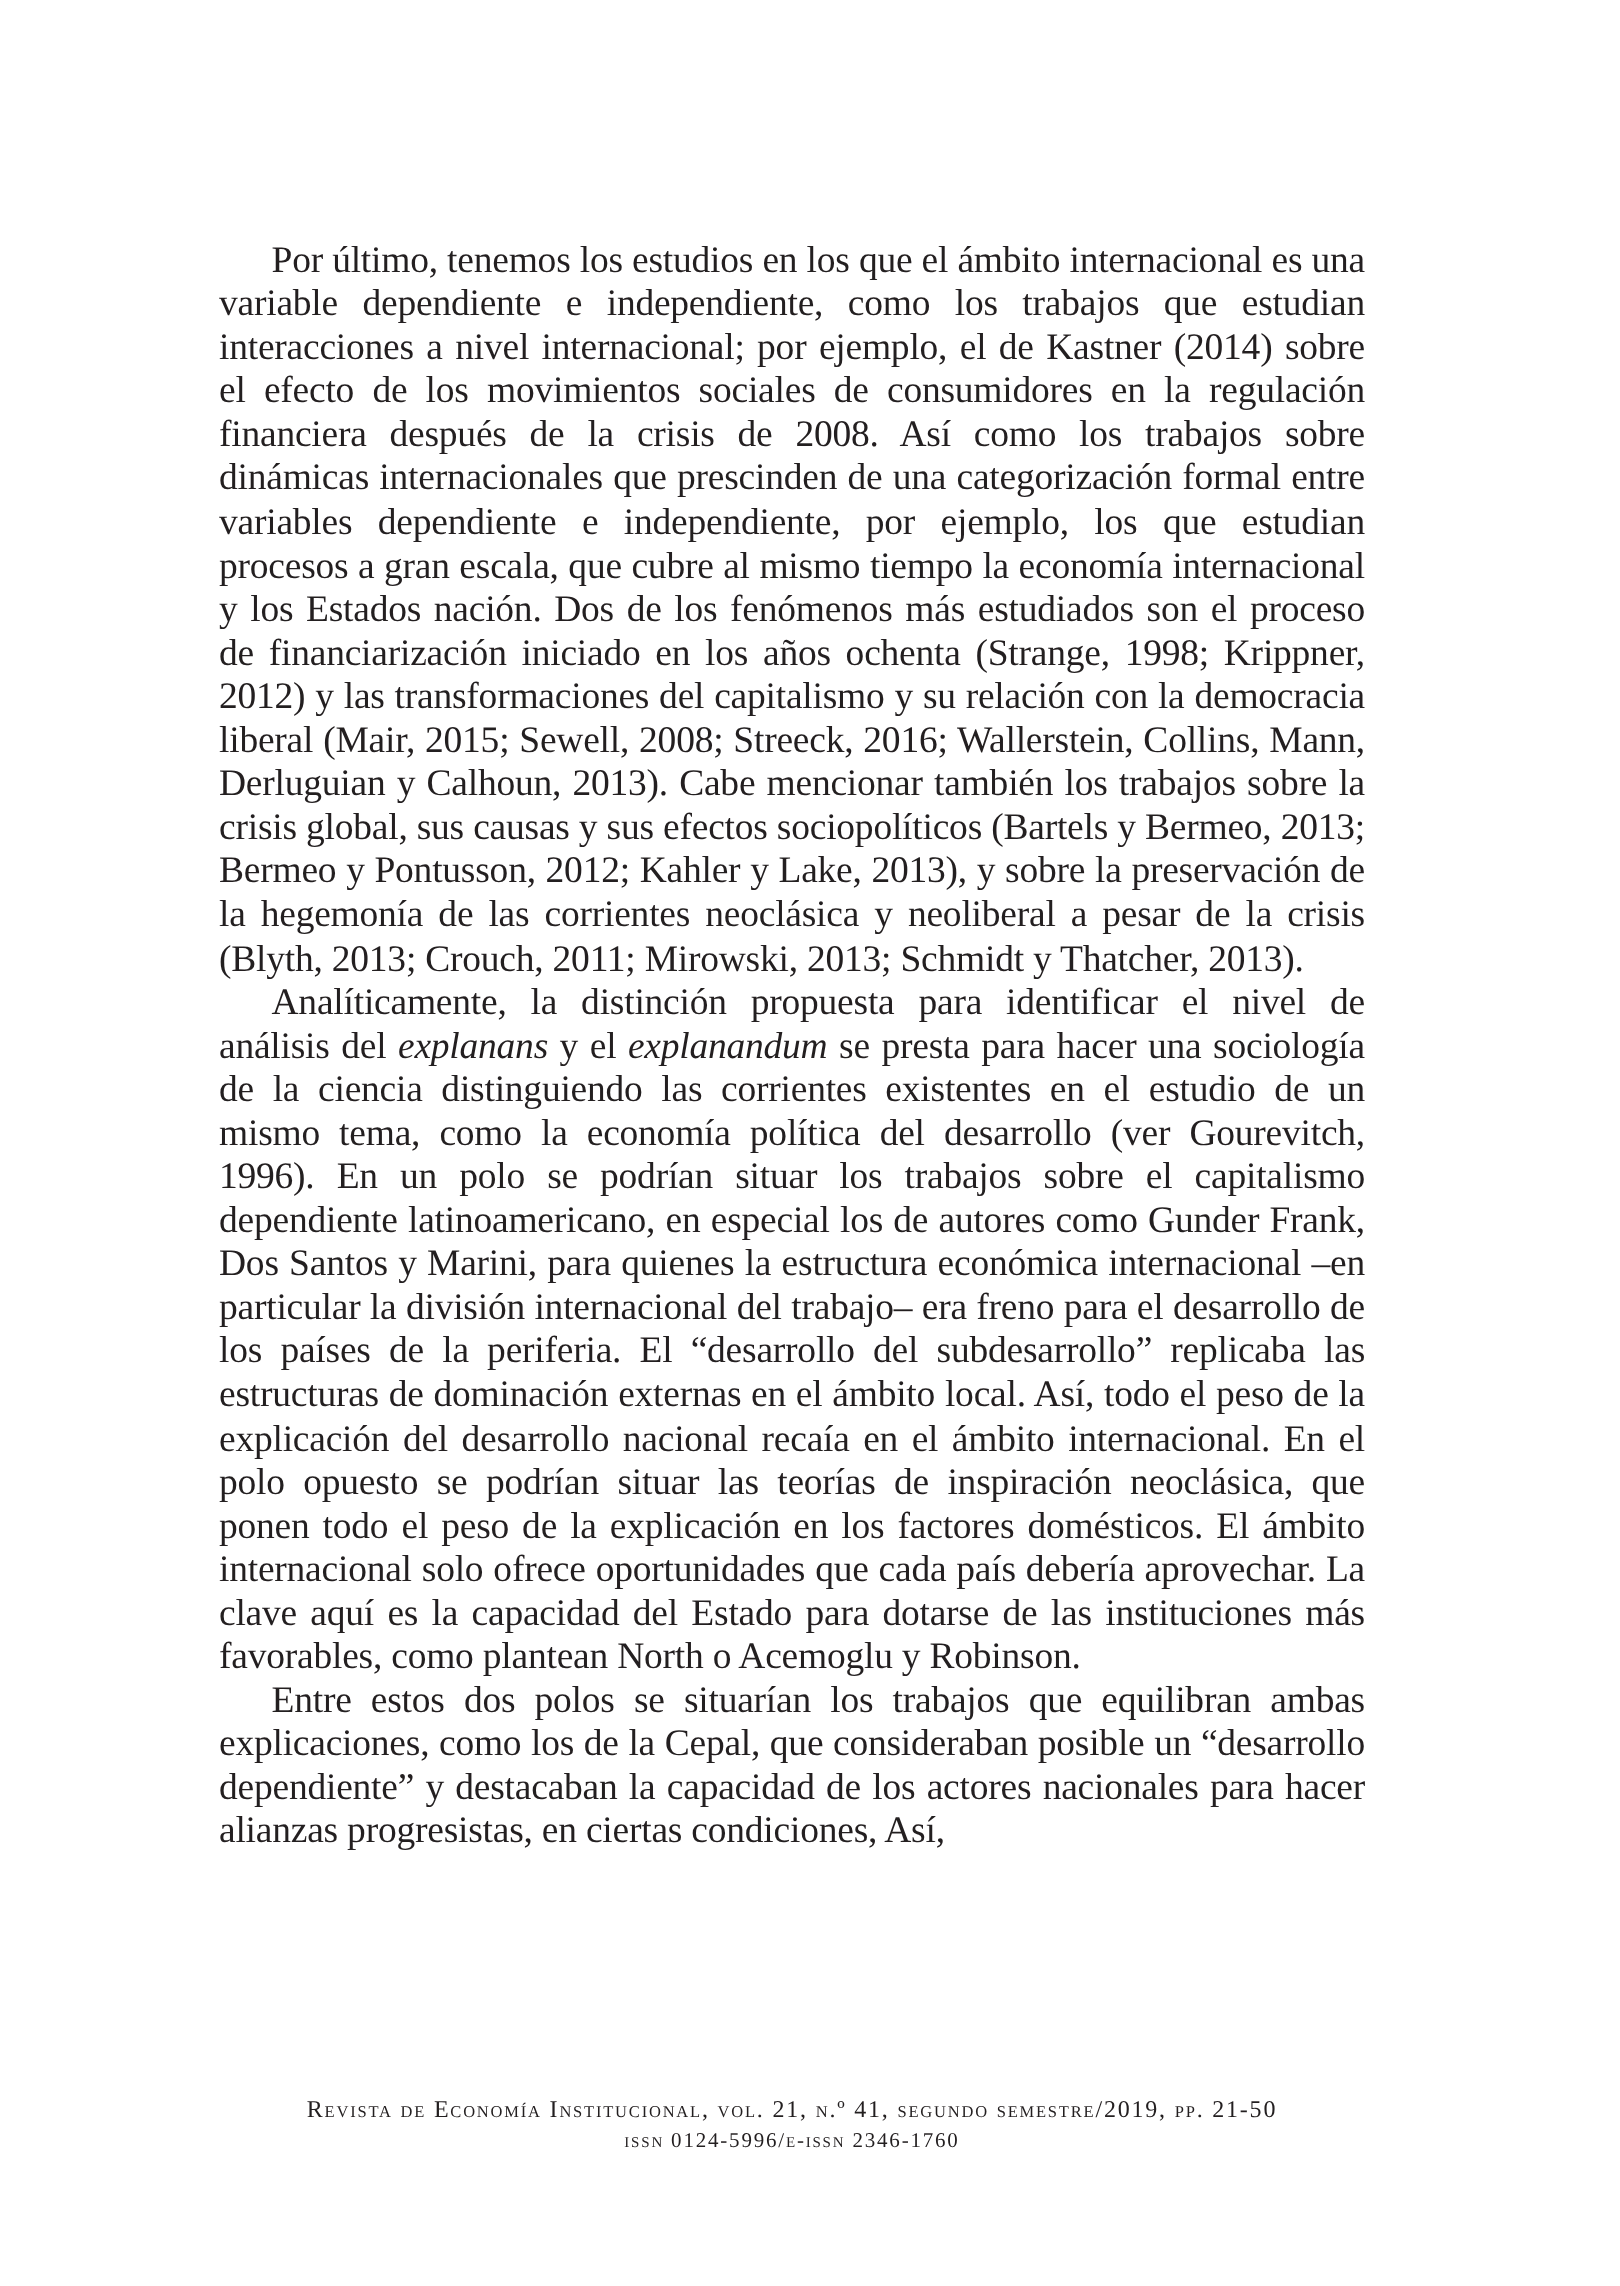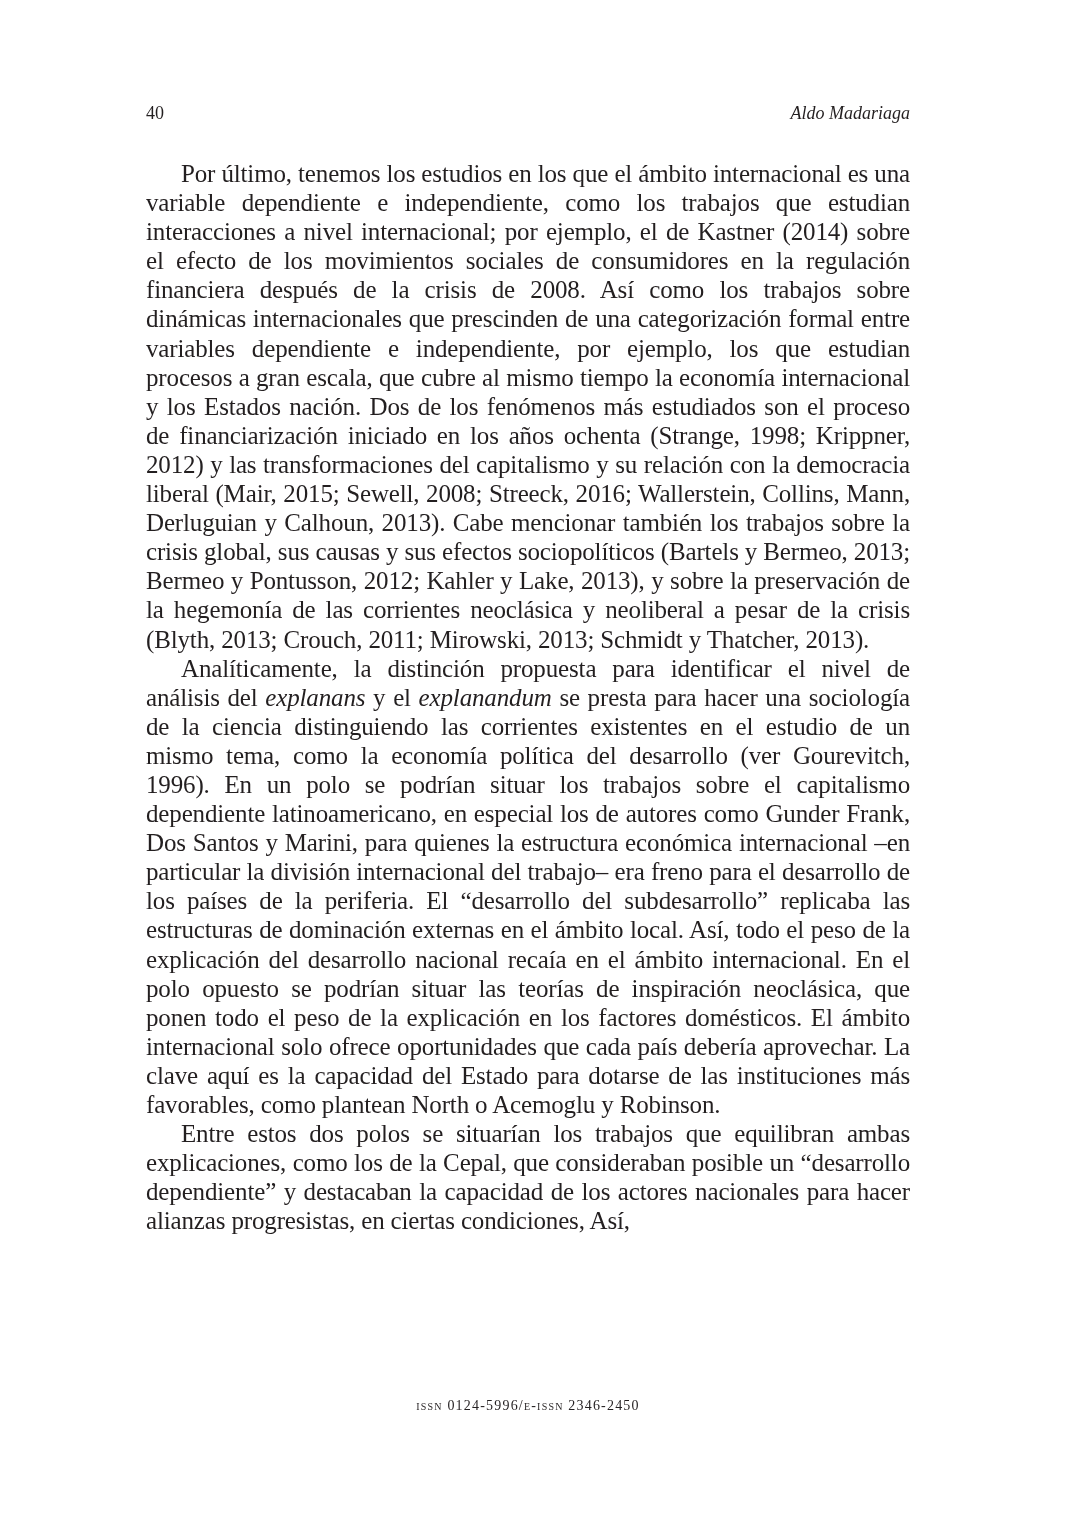--- a/index.html
+++ b/index.html
@@ -78,28 +78,25 @@
     .footer-line2 {
       font-size: 14px;
       line-height: 20px;
     }
   </style>
 </head>
 <body>
 
 <div class="page">
 
-  <div class="running-head">
-    <span class="page-number">40</span>
-    <span class="author">Aldo Madariaga</span>
-  </div>
 
   <div class="body-text">
     <p>Por último, tenemos los estudios en los que el ámbito internacional es una variable dependiente e independiente, como los trabajos que estudian interacciones a nivel internacional; por ejemplo, el de Kastner (2014) sobre el efecto de los movimientos sociales de consumidores en la regulación financiera después de la crisis de 2008. Así como los trabajos sobre dinámicas internacionales que prescinden de una categorización formal entre variables dependiente e independiente, por ejemplo, los que estudian procesos a gran escala, que cubre al mismo tiempo la economía internacional y los Estados nación. Dos de los fenómenos más estudiados son el proceso de financiarización iniciado en los años ochenta (Strange, 1998; Krippner, 2012) y las transformaciones del capitalismo y su relación con la democracia li­beral (Mair, 2015; Sewell, 2008; Streeck, 2016; Wallerstein, Collins, Mann, Derluguian y Calhoun, 2013). Cabe mencionar también los trabajos sobre la crisis global, sus causas y sus efectos sociopolíticos (Bartels y Bermeo, 2013; Bermeo y Pontusson, 2012; Kahler y Lake, 2013), y sobre la preservación de la hegemonía de las corrientes neo­clásica y neoliberal a pesar de la crisis (Blyth, 2013; Crouch, 2011; Mirowski, 2013; Schmidt y Thatcher, 2013).</p>
     <p><span>Analíticamente, la distinción propuesta para identificar el nivel de análisis del </span><em>explanans</em><span> y el </span><em>explanandum</em><span> se presta para hacer una sociología de la ciencia distinguiendo las corrientes existentes en el estudio de un mismo tema, como la economía política del desarrollo (ver Gourevitch, 1996). En un polo se podrían situar los trabajos sobre el capitalismo dependiente latinoamericano, en especial los de autores como Gunder Frank, Dos Santos y Marini, para quienes la estructura económica internacional –en particular la división internacional del trabajo– era freno para el desarrollo de los países de la periferia. El “desarrollo del subdesarrollo” replicaba las estructuras de domina­ción externas en el ámbito local. Así, todo el peso de la explicación del desarrollo nacional recaía en el ámbito internacional. En el polo opuesto se podrían situar las teorías de inspiración neoclásica, que ponen todo el peso de la explicación en los factores domésticos. El ámbito internacional solo ofrece oportunidades que cada país debería aprovechar. La clave aquí es la capacidad del Estado para dotarse de las instituciones más favorables, como plantean North o Acemoglu y Robinson.</span></p>
     <p>Entre estos dos polos se situarían los trabajos que equilibran ambas explicaciones, como los de la Cepal, que consideraban posible un “desarrollo dependiente” y destacaban la capacidad de los actores nacionales para hacer alianzas progresistas, en ciertas condiciones, Así,</p>
   </div>
 
   <div class="footer">
-    <div class="footer-line2">issn 0124-5996/e-issn 2346-2450</div>
+    <div class="footer-line1">Revista de Economía Institucional, vol. 21, n.º 41, segundo semestre/2019, pp. 21-50</div>
+    <div class="footer-line2">issn 0124-5996/e-issn 2346-1760</div>
   </div>
 
 </div>
 
 </body></html>

